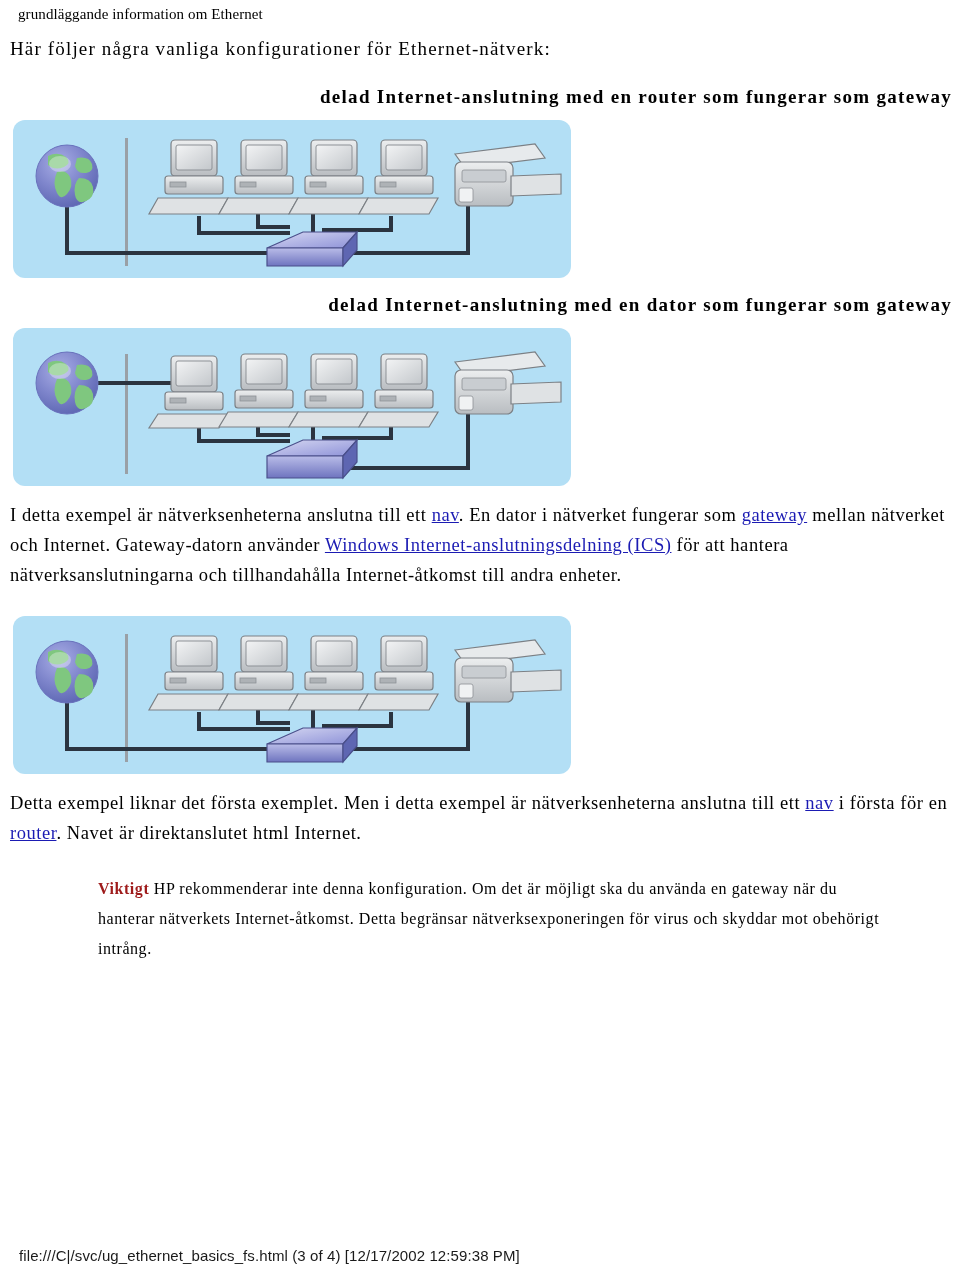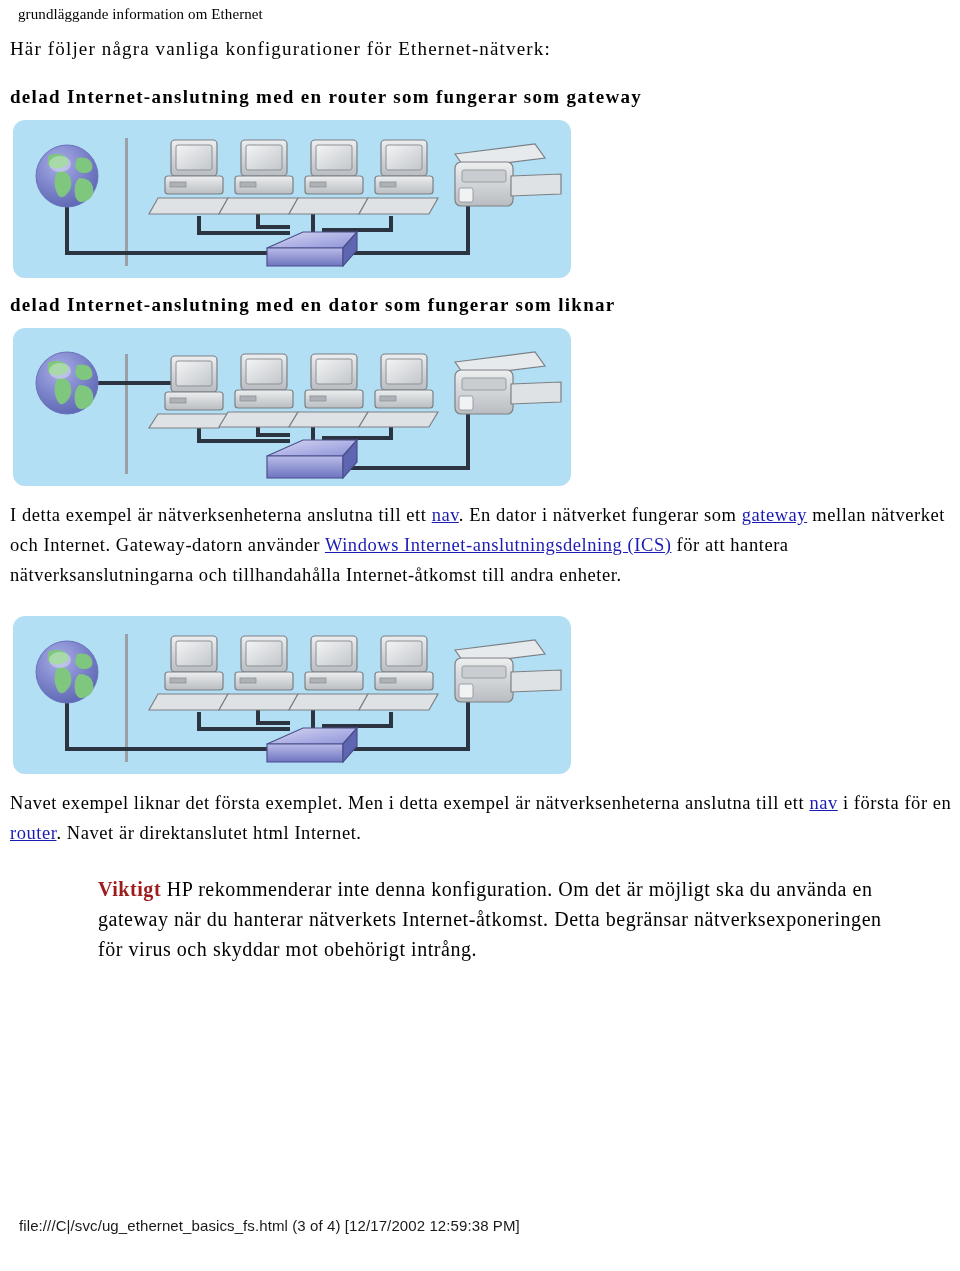--- a/index.html
+++ b/index.html
@@ -49,20 +49,21 @@
     padding-left: 2px;
   }
 
   h2.section-heading {
     font-size: 19px;
     font-weight: bold;
     letter-spacing: 1.3px;
     line-height: 26px;
     margin: 0 0 10px 0;
     padding-left: 2px;
+    text-align: right;
   }
 
   p.body-text {
     font-size: 18.5px;
     line-height: 30px;
     letter-spacing: 0.9px;
     margin: 14px 0 26px 0;
     padding-left: 2px;
     max-width: 944px;
   }
@@ -71,21 +72,21 @@
 
   a.doclink {
     color: #1b1bb3;
     text-decoration: underline;
   }
 
   .note-block {
     margin: 22px 0 0 0;
     padding-left: 90px;
     padding-right: 60px;
-    font-size: 20px;
+    font-size: 16px;
     line-height: 30px;
     letter-spacing: 0.55px;
   }
   .note-label {
     color: #9e1b1b;
     font-weight: bold;
   }
 
   
   .figure {
@@ -97,21 +98,21 @@
     margin: 6px 0 14px 5px;
     overflow: hidden;
   }
 
   .figure svg { display: block; }
 
   
   .footer {
     position: absolute;
     left: 19px;
-    top: 1216px;
+    top: 1246px;
     font-family: "Liberation Sans", "DejaVu Sans", sans-serif;
     font-size: 15px;
     line-height: 19px;
     color: #1a1a1a;
     letter-spacing: 0.1px;
   }
 
   .spacer-bottom { height: 38px; }
 </style>
 </head>
@@ -218,21 +219,21 @@
           <polygon points="442,34 522,24 532,38 452,48" fill="#e7eaec" stroke="#7c8085" stroke-width="1.2"></polygon>
           <rect x="442" y="42" width="58" height="44" rx="6" fill="url(#g1case)" stroke="#7c8085" stroke-width="1.2"></rect>
           <rect x="449" y="50" width="44" height="12" rx="2" fill="#c9cdd1" stroke="#8d9196" stroke-width="0.8"></rect>
           <polygon points="498,56 548,54 548,74 498,76" fill="#dfe2e4" stroke="#7c8085" stroke-width="1.2"></polygon>
           <rect x="446" y="68" width="14" height="14" rx="2" fill="#f0f2f3" stroke="#8d9196" stroke-width="0.8"></rect>
         </g>
       </svg>
     </div>
 
 
-    <h2 class="section-heading">delad Internet-anslutning med en dator som fungerar som liknar</h2>
+    <h2 class="section-heading">delad Internet-anslutning med en dator som fungerar som gateway</h2>
 
     <div class="figure">
       <svg width="558" height="158" viewBox="0 0 558 158" xmlns="http://www.w3.org/2000/svg" aria-hidden="true">
         <defs>
           <radialGradient id="g2ocean" cx="38%" cy="30%" r="72%">
             <stop offset="0%" stop-color="#a9aee6"></stop>
             <stop offset="55%" stop-color="#7f86cc"></stop>
             <stop offset="100%" stop-color="#5f68b4"></stop>
           </radialGradient>
           <linearGradient id="g2box" x1="0" y1="0" x2="0" y2="1">
@@ -409,21 +410,21 @@
           <polygon points="442,34 522,24 532,38 452,48" fill="#e7eaec" stroke="#7c8085" stroke-width="1.2"></polygon>
           <rect x="442" y="42" width="58" height="44" rx="6" fill="url(#g3case)" stroke="#7c8085" stroke-width="1.2"></rect>
           <rect x="449" y="50" width="44" height="12" rx="2" fill="#c9cdd1" stroke="#8d9196" stroke-width="0.8"></rect>
           <polygon points="498,56 548,54 548,74 498,76" fill="#dfe2e4" stroke="#7c8085" stroke-width="1.2"></polygon>
           <rect x="446" y="68" width="14" height="14" rx="2" fill="#f0f2f3" stroke="#8d9196" stroke-width="0.8"></rect>
         </g>
       </svg>
     </div>
 
     <p class="body-text tight">
-      <span>Navet exempel liknar det första exemplet. Men i detta exempel är nätverksenheterna anslutna till ett </span><a class="doclink" href="#">nav</a><span> i första för en </span><a class="doclink" href="#">router</a><span>. Navet är direktanslutet html Internet.</span>
+      <span>Detta exempel liknar det första exemplet. Men i detta exempel är nätverksenheterna anslutna till ett </span><a class="doclink" href="#">nav</a><span> i första för en </span><a class="doclink" href="#">router</a><span>. Navet är direktanslutet html Internet.</span>
     </p>
 
     <div class="note-block">
       <span class="note-label">Viktigt</span>
       <span>HP rekommenderar inte denna konfiguration. Om det är möjligt ska du använda en gateway när du hanterar nätverkets Internet-åtkomst. Detta begränsar nätverksexponeringen för virus och skyddar mot obehörigt intrång.</span>
     </div>
 
     <div class="spacer-bottom"></div>
 
 

